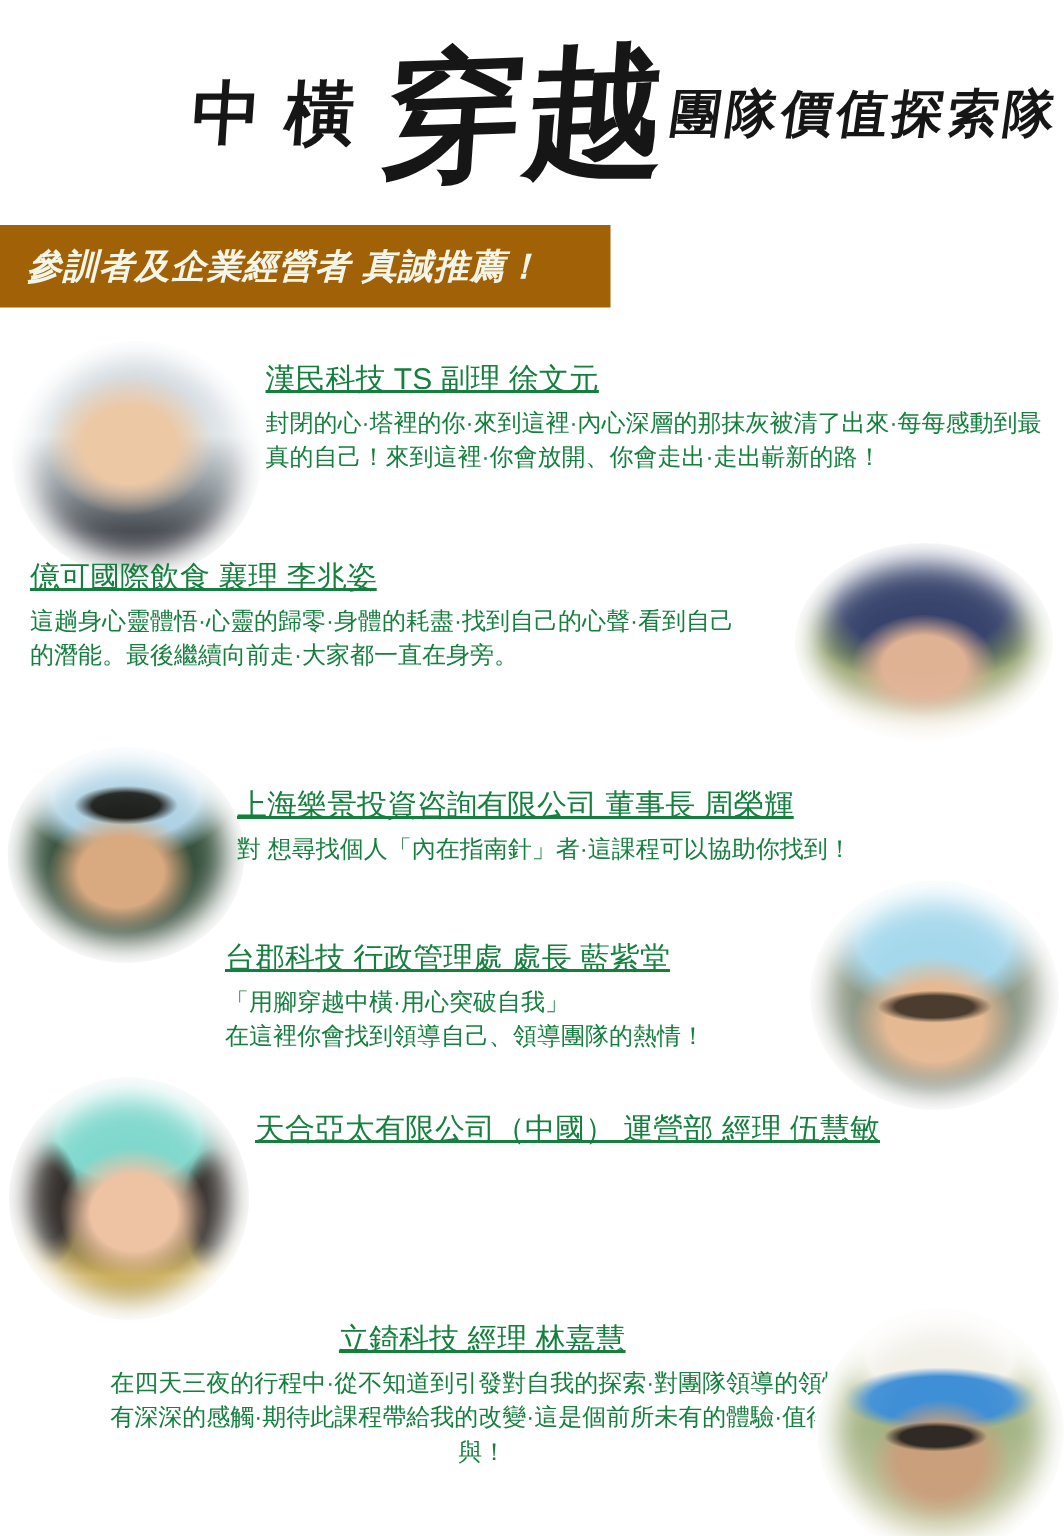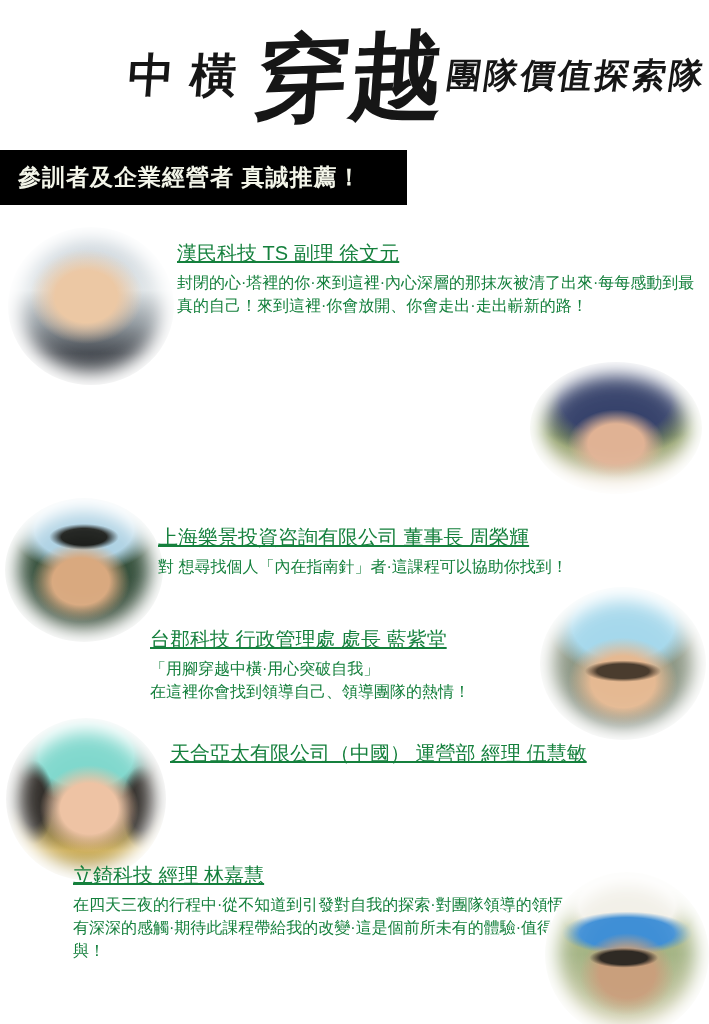--- a/index.html
+++ b/index.html
@@ -14,42 +14,42 @@
     display:flex; align-items:center; justify-content:space-between;
     color:#161616; font-family:"DejaVu Serif", serif;
   }
   .cal-small { font-size:46px; font-weight:700; letter-spacing:16px; transform:skewX(-4deg); white-space:nowrap; }
   .cal-big   { font-size:94px; font-weight:700; transform:skewX(-6deg) rotate(-2deg); white-space:nowrap; line-height:1; }
   .cal-right { font-size:34px; font-weight:700; letter-spacing:3px; transform:skewX(-8deg); white-space:nowrap; }
 
   
   .banner {
     position:absolute; left:0; top:150px; width:407px; height:55px;
-    background:#000000; display:flex; align-items:center;
+    background:#a16207; display:flex; align-items:center;font-style:italic;
   }
   .banner span {
     color:#F3F5E9; font-size:23px; font-weight:700; padding-left:18px; letter-spacing:1px;
     white-space:nowrap;
   }
 
   
   .t-block { position:absolute; }
   .t-title {
     display:inline-block; color:#15803d; font-size:20px; line-height:1.3;
     text-decoration:underline; margin-bottom:5px; white-space:nowrap;
   }
   .t-quote {
     color:#15803d; font-size:16px; line-height:1.45; white-space:pre-line;
   }
   .tb1 { left:177px; top:240px; width:530px; }
   .tb2 { left:20px;  top:372px; width:480px; }
   .tb3 { left:158px; top:524px; width:548px; }
   .tb4 { left:150px; top:626px; width:438px; }
   .tb5 { left:170px; top:740px; width:528px; }
-  .tb6 { left:73px;  top:862px; width:497px; }
+  .tb6 { left:73px;  top:880px; width:497px;text-align:center; }
 
   
   .photo { position:absolute; border-radius:50%; }
   .photo::after {
     content:""; position:absolute; inset:-2px; border-radius:50%;
     box-shadow: inset 0 0 18px 14px #ffffff, inset 0 0 38px 8px rgba(255,255,255,.45);
   }
   .ph1 { left:8px; top:227px; width:166px; height:158px;
     background:
       radial-gradient(ellipse 34% 30% at 47% 44%, #ecc8a4 55%, rgba(236,200,164,0) 100%),
@@ -106,20 +106,24 @@
   <div class="banner">
     <span>參訓者及企業經營者 真誠推薦！</span>
   </div>
 
   <div class="photo ph1" title="smiling man with glasses and dark jacket in front of a building"></div>
   <div class="t-block tb1">
     <a class="t-title">漢民科技 TS 副理 徐文元</a>
     <div class="t-quote">封閉的心·塔裡的你·來到這裡·內心深層的那抹灰被清了出來·每每感動到最真的自己！來到這裡·你會放開、你會走出·走出嶄新的路！</div>
   </div>
 
+  <div class="t-block tb2">
+    <a class="t-title">億可國際飲食 襄理 李兆姿</a>
+    <div class="t-quote">這趟身心靈體悟·心靈的歸零·身體的耗盡·找到自己的心聲·看到自己的潛能。最後繼續向前走·大家都一直在身旁。</div>
+  </div>
   <div class="photo ph2" title="person wearing navy sun hat and glasses with chin strap, green foliage behind"></div>
 
   <div class="photo ph3" title="man wearing light blue helmet with headlamp, dark green mountain behind"></div>
   <div class="t-block tb4">
     <a class="t-title">台郡科技 行政管理處 處長 藍紫堂</a>
     <div class="t-quote">「用腳穿越中橫·用心突破自我」
 在這裡你會找到領導自己、領導團隊的熱情！</div>
   </div>
 
   <div class="t-block tb3">

